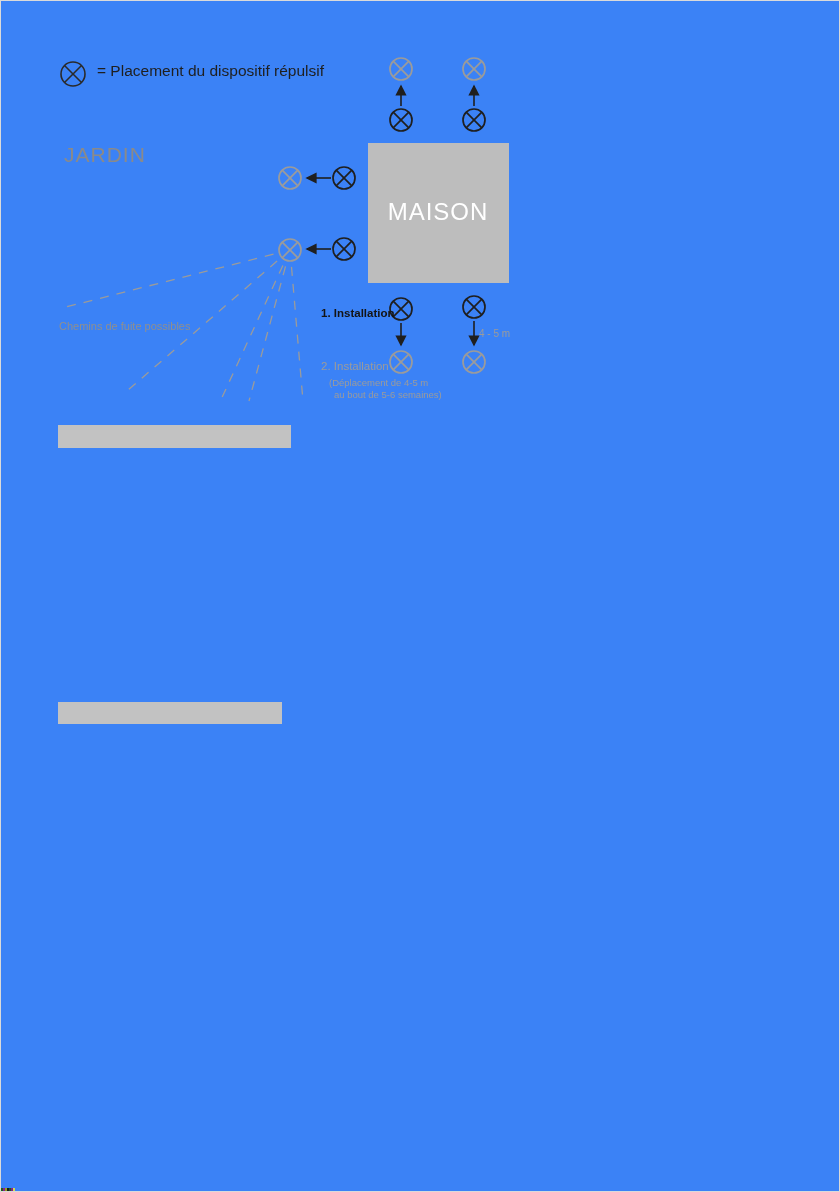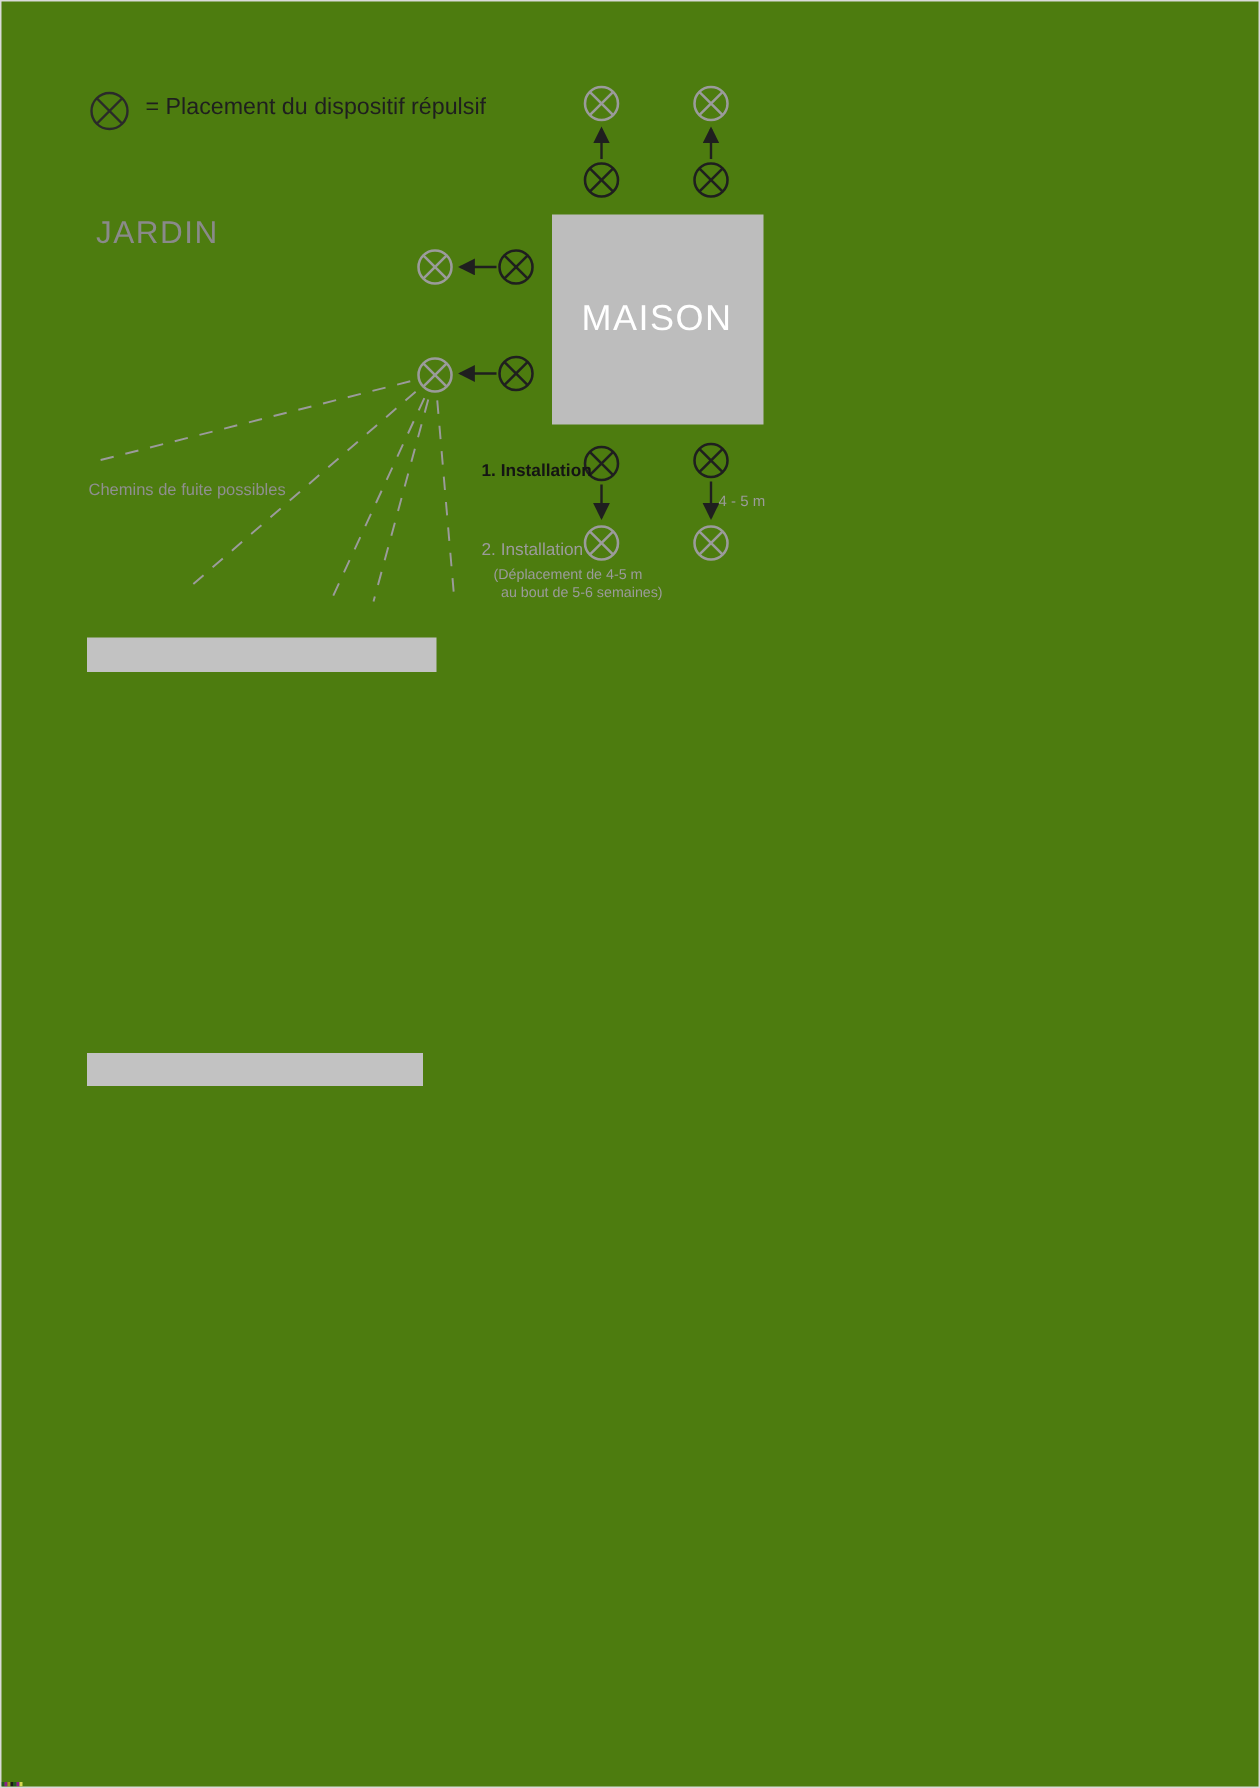--- a/index.html
+++ b/index.html
@@ -1,20 +1,20 @@
 <!DOCTYPE html>
 <html><head>
 <meta charset="utf-8">
 <style>
   html, body { margin: 0; padding: 0; background: #ffffff; }
   .page {
     position: relative;
     width: 840px;
     height: 1192px;
-    background: #4d7c0f;
+    background: #3b82f6;
     border: 1px solid #dadada;
     box-sizing: border-box;
     overflow: hidden;
     font-family: "Liberation Sans", sans-serif;
   }
   svg.diagram { position: absolute; left: 0; top: 0; display: block; }
 
   
   .dev circle, .dev line { fill: none; stroke-width: 1.7; }
   .dev-initial circle, .dev-initial line { stroke: #1f1f1f; }

